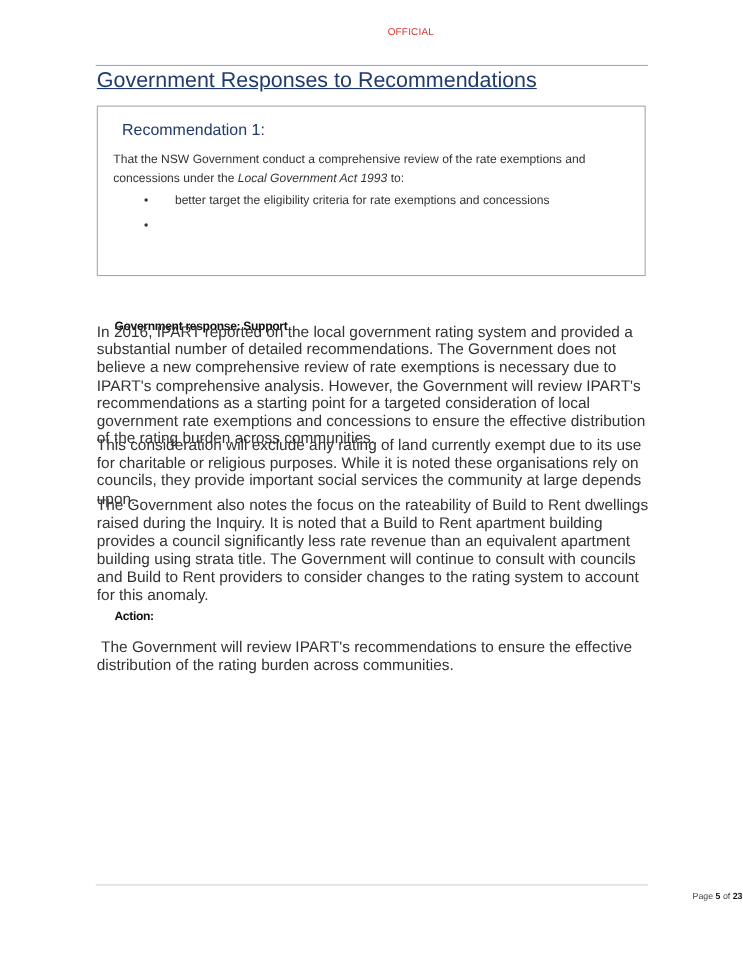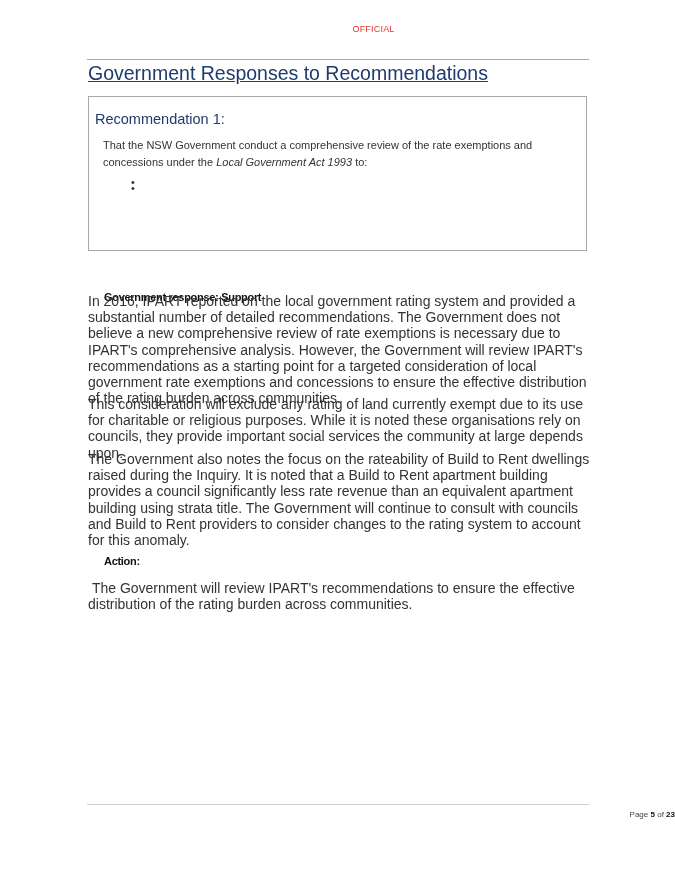--- a/index.html
+++ b/index.html
@@ -3,21 +3,21 @@
 <meta charset="utf-8">
 <style>
   html, body { margin:0; padding:0; background:#ffffff; }
   body { width:675px; height:875px; position:relative; overflow:hidden;
          font-family:"Liberation Sans", sans-serif; color:#2b2b2b; }
   .classification { position:absolute; top:24px; left:0; width:675px; text-align:center;
          font-size:9px; color:#e4322b; letter-spacing:0.2px;padding-left:36px; }
   .header-rule { position:absolute; top:59px; left:87px; width:502px; height:1px; background:#9aa8c2; }
   .page-title { position:absolute; top:62px; left:88px; font-size:19.5px; color:#1f3a6d; font-weight:normal; margin:0;text-decoration:underline; }
   .rec-box { position:absolute; top:96px; left:88px; width:499px; height:155px; border:1px solid #a8a8a8; box-sizing:border-box; }
-  .rec-title { position:absolute; top:14px; left:6px; font-size:14.5px; color:#1f3a6d; margin:0; font-weight:normal; }
+  .rec-title { position:absolute; top:14px; left:22px; font-size:14.5px; color:#1f3a6d; margin:0; font-weight:normal; }
   .rec-text { position:absolute; top:40px; left:14px; width:475px; font-size:11px; line-height:17px; color:#333; margin:0; }
   .rec-list { position:absolute; top:77px; left:40px; width:446px; margin:0; padding:0; list-style:none; font-size:11px; color:#333; }
   .rec-list li { position:relative; padding-left:30px; line-height:17px; margin-bottom:6px; text-align:justify; }
   .rec-list li .bullet { position:absolute; left:2px; top:0; }
   .section-heading { position:absolute; left:88px; font-size:11px; font-weight:bold; color:#111; margin:16px; letter-spacing:-0.3px; }
   .para { position:absolute; left:88px; width:502px; font-size:14px; line-height:16.2px; color:#333; margin:0; }
   .footer-rule { position:absolute; top:804px; left:87px; width:502px; height:1px; background:#cfcfcf; }
   .footer { position:absolute; top:810px; left:0; width:675px; text-align:right; font-size:8px; color:#444; }
   .footer b { color:#111; }
 </style>
@@ -25,21 +25,21 @@
 <body>
 
 <div class="classification">OFFICIAL</div>
 <div class="header-rule"></div>
 <h1 class="page-title">Government Responses to Recommendations</h1>
 
 <div class="rec-box">
   <h2 class="rec-title">Recommendation 1:</h2>
   <p class="rec-text"><span>That the NSW Government conduct a comprehensive review of the rate exemptions and concessions under the </span><i>Local Government Act 1993</i><span> to:</span></p>
   <ul class="rec-list">
-    <li><span class="bullet">•</span></li>
+    <li><span class="bullet">•</span><span>better target the eligibility criteria for rate exemptions and concessions</span></li>
     <li><span class="bullet">•</span></li>
   </ul>
 </div>
 
 <h3 class="section-heading" style="top:275px;">Government response: Support</h3>
 <p class="para" style="top:293px;">In 2016, IPART reported on the local government rating system and provided a substantial number of detailed recommendations. The Government does not believe a new comprehensive review of rate exemptions is necessary due to IPART's comprehensive analysis. However, the Government will review IPART's recommendations as a starting point for a targeted consideration of local government rate exemptions and concessions to ensure the effective distribution of the rating burden across communities.</p>
 <p class="para" style="top:396px;">This consideration will exclude any rating of land currently exempt due to its use for charitable or religious purposes. While it is noted these organisations rely on councils, they provide important social services the community at large depends upon.</p>
 <p class="para" style="top:451px;">The Government also notes the focus on the rateability of Build to Rent dwellings raised during the Inquiry. It is noted that a Build to Rent apartment building provides a council significantly less rate revenue than an equivalent apartment building using strata title. The Government will continue to consult with councils and Build to Rent providers to consider changes to the rating system to account for this anomaly.</p>
 
 <h3 class="section-heading" style="top:539px;">Action:</h3>

